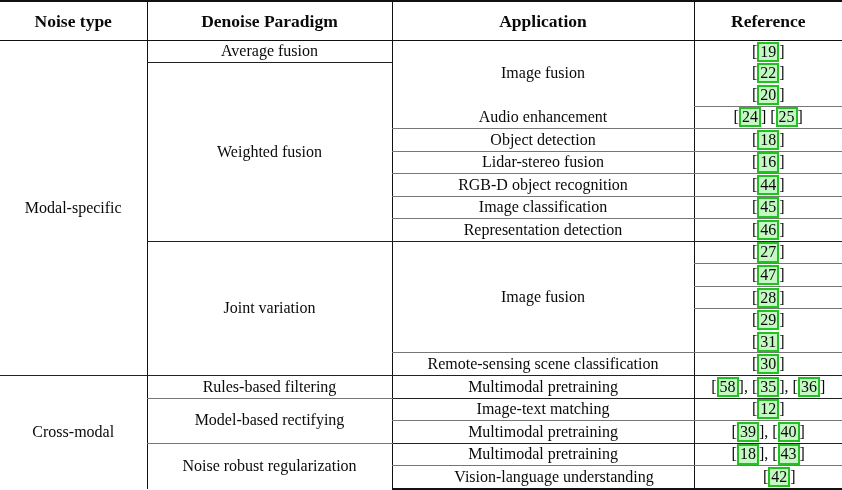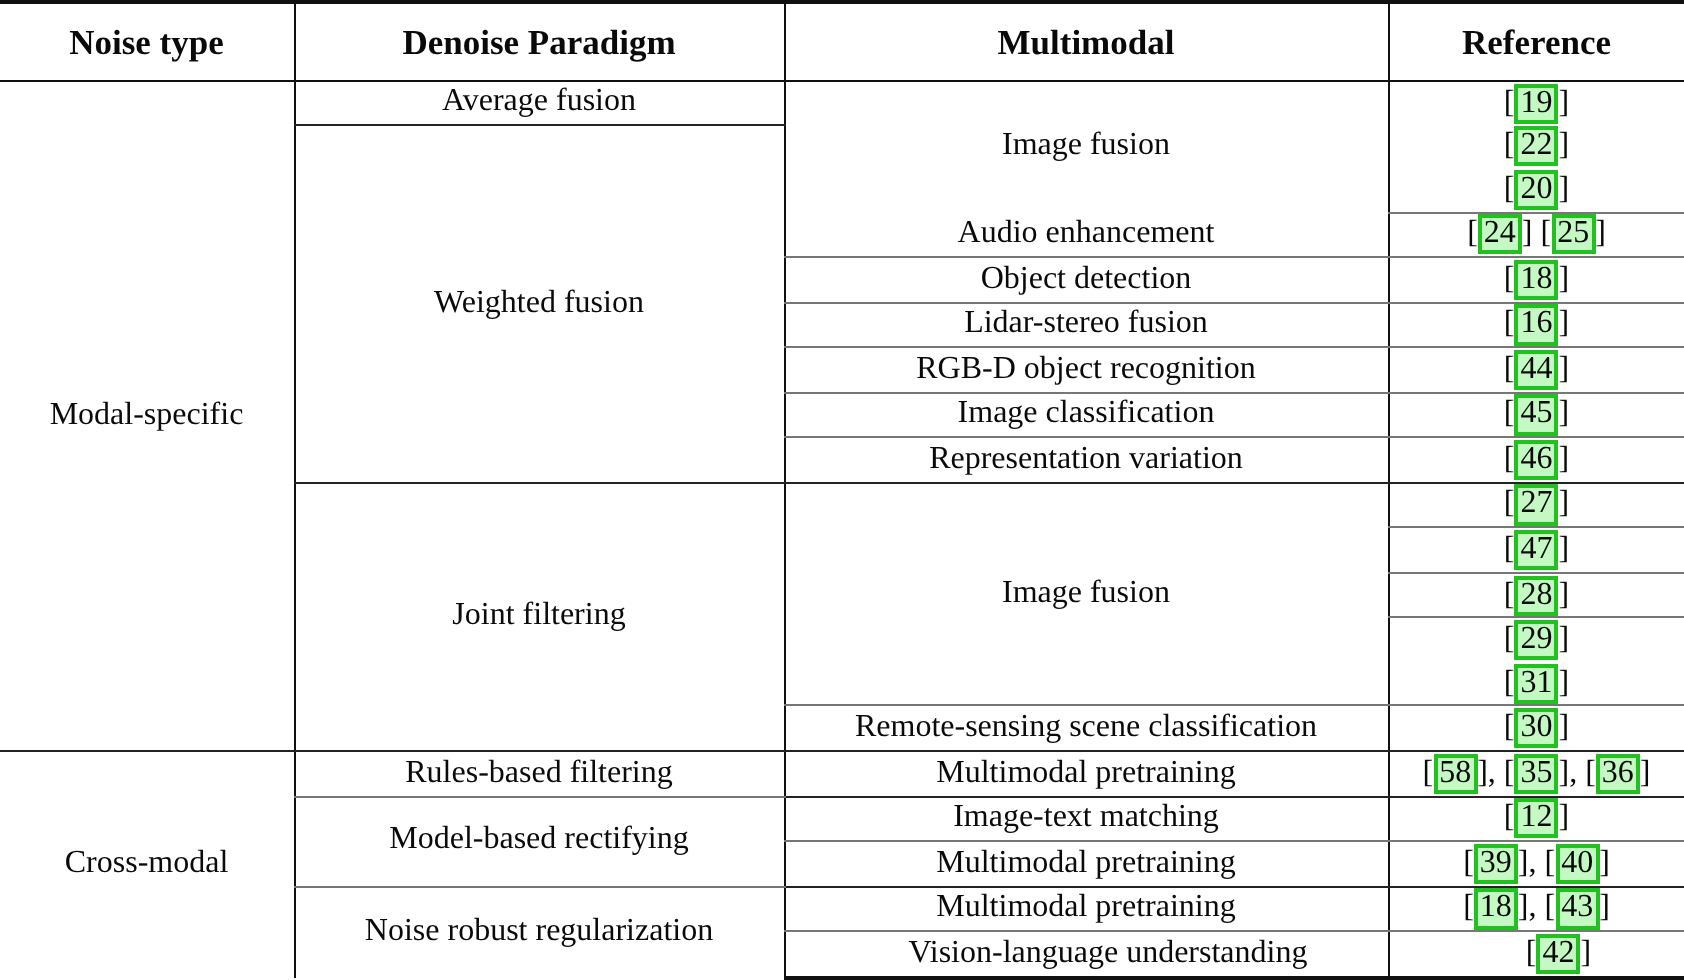--- a/index.html
+++ b/index.html
@@ -104,21 +104,21 @@
       <col class="c-noise">
       <col class="c-paradigm">
       <col class="c-application">
       <col class="c-reference">
     </colgroup>
 
     <thead>
       <tr class="head-row">
         <th>Noise type</th>
         <th class="vsep">Denoise Paradigm</th>
-        <th class="vsep">Multimodal</th>
+        <th class="vsep">Application</th>
         <th class="vsep">Reference</th>
       </tr>
     </thead>
 
     <tbody>
 
       <tr>
         <td rowspan="15" class="hb-dark">Modal-specific</td>
         <td class="vl hb-dark">Average fusion</td>
         <td rowspan="3" class="vl">Image fusion</td>
@@ -153,26 +153,26 @@
         <td class="vl hb-thin">RGB-D object recognition</td>
         <td class="vl refcell hb-thin"><span class="brk">[</span><span class="hl">44</span><span class="brk">]</span></td>
       </tr>
 
       <tr>
         <td class="vl hb-thin">Image classification</td>
         <td class="vl refcell hb-thin"><span class="brk">[</span><span class="hl">45</span><span class="brk">]</span></td>
       </tr>
 
       <tr>
-        <td class="vl hb-dark">Representation variation</td>
+        <td class="vl hb-dark">Representation detection</td>
         <td class="vl refcell hb-dark"><span class="brk">[</span><span class="hl">46</span><span class="brk">]</span></td>
       </tr>
 
       <tr>
-        <td rowspan="6" class="vl hb-dark">Joint filtering</td>
+        <td rowspan="6" class="vl hb-dark">Joint variation</td>
         <td rowspan="5" class="vl hb-thin">Image fusion</td>
         <td class="vl refcell hb-thin"><span class="brk">[</span><span class="hl">27</span><span class="brk">]</span></td>
       </tr>
 
       <tr>
         <td class="vl refcell hb-thin"><span class="brk">[</span><span class="hl">47</span><span class="brk">]</span></td>
       </tr>
 
       <tr>
         <td class="vl refcell hb-thin"><span class="brk">[</span><span class="hl">28</span><span class="brk">]</span></td>

